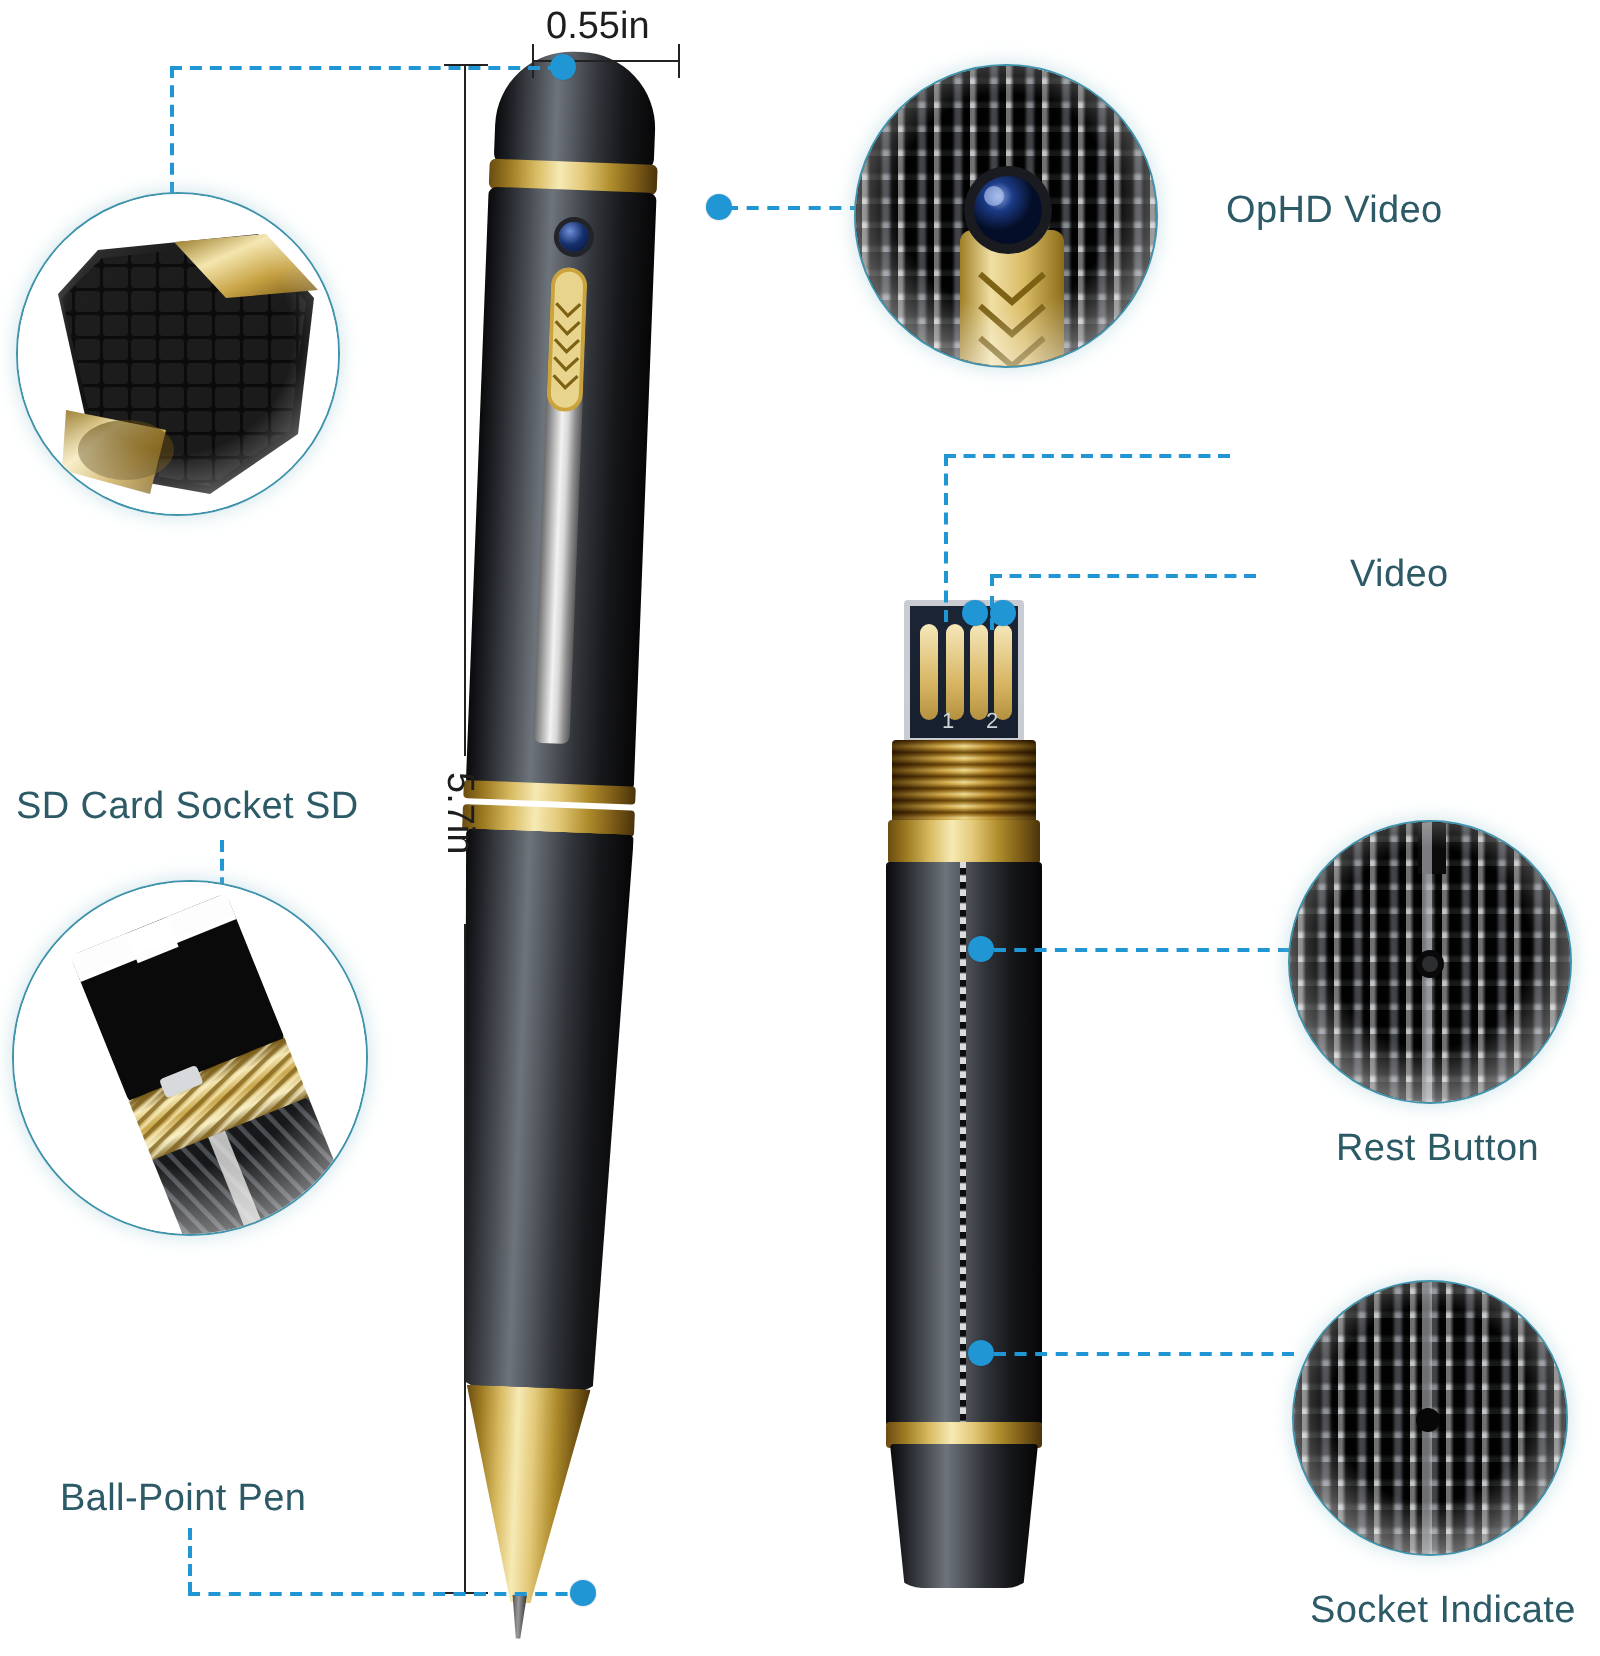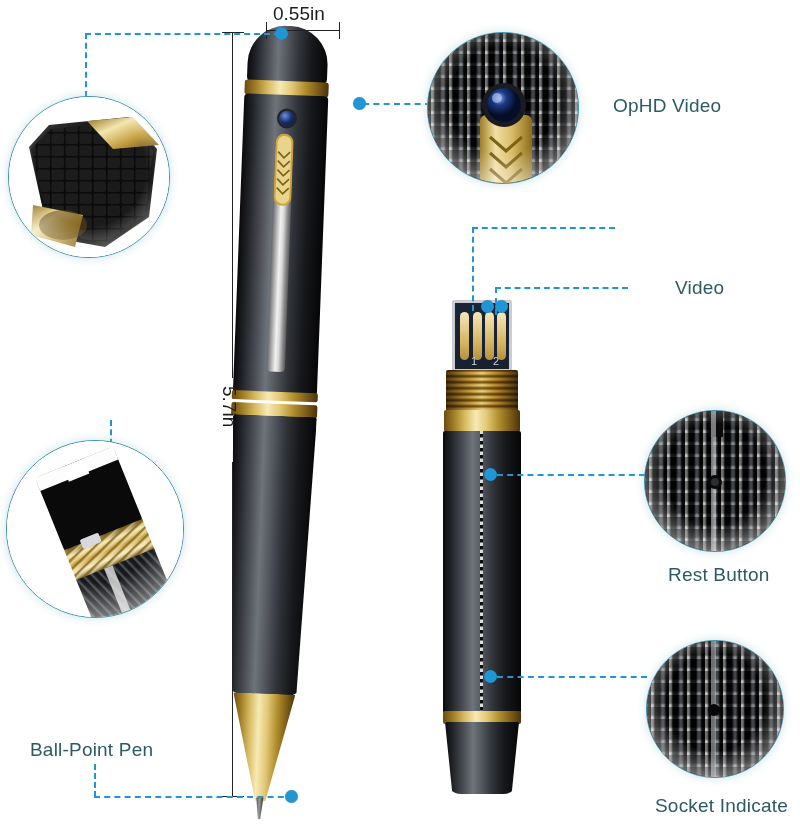--- a/index.html
+++ b/index.html
@@ -392,20 +392,21 @@
 
   <div class="dot" style="left:481px; top:300px;"></div>
   <div class="dash-v" style="left:472px; top:227px; height:84px;"></div>
   <div class="dash-h" style="left:472px; top:227px; width:143px;"></div>
 
   <div class="dot" style="left:495px; top:300px;"></div>
   <div class="dash-v" style="left:495px; top:287px; height:28px;"></div>
   <div class="dash-h" style="left:495px; top:287px; width:133px;"></div>
   <div class="label" style="left:637px; top:278px;margin-left:38px;">Video</div>
 
+  <div class="label" style="left:8px; top:394px;">SD Card Socket  SD</div>
   <div class="dash-v" style="left:110px; top:420px; height:62px;"></div>
   <div class="dot" style="left:104px; top:478px;"></div>
   <div class="mag" style="left:6px; top:440px; width:178px; height:178px;">
     <div class="mag-inner">
       <svg width="178" height="178" viewBox="0 0 178 178" aria-hidden="true">
         <defs>
           <linearGradient id="goldT" x1="0" y1="0" x2="0" y2="1">
             <stop offset="0%" stop-color="#6e5211"></stop>
               <stop offset="22%" stop-color="#f3e5ae"></stop>
             <stop offset="48%" stop-color="#caa74b"></stop>

